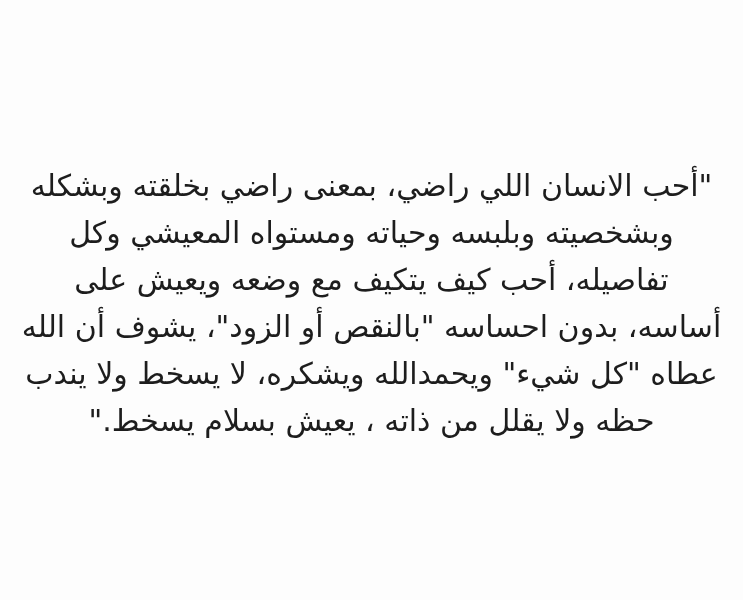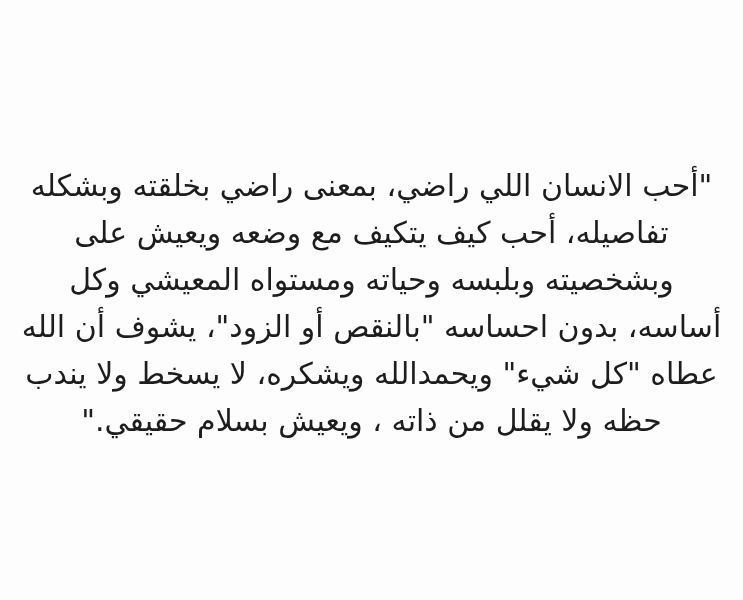--- a/index.html
+++ b/index.html
@@ -34,19 +34,19 @@
   .quote-line {
     white-space: nowrap;
   }
 </style>
 </head>
 <body>
 
 <div class="canvas">
   <div class="quote-block" dir="rtl">
     <div class="quote-line">"أحب الانسان اللي راضي، بمعنى راضي بخلقته وبشكله</div>
+    <div class="quote-line">وبشخصيته وبلبسه وحياته ومستواه المعيشي وكل</div>
     <div class="quote-line">تفاصيله، أحب كيف يتكيف مع وضعه ويعيش على</div>
-    <div class="quote-line">وبشخصيته وبلبسه وحياته ومستواه المعيشي وكل</div>
     <div class="quote-line">أساسه، بدون احساسه "بالنقص أو الزود"، يشوف أن الله</div>
     <div class="quote-line">عطاه "كل شيء" ويحمدالله ويشكره، لا يسخط ولا يندب</div>
-    <div class="quote-line">حظه ولا يقلل من ذاته ، ويعيش بسلام حقيقي."</div>
+    <div class="quote-line">حظه ولا يقلل من ذاته ، يعيش بسلام يسخط."</div>
   </div>
 </div>
 
 </body></html>

